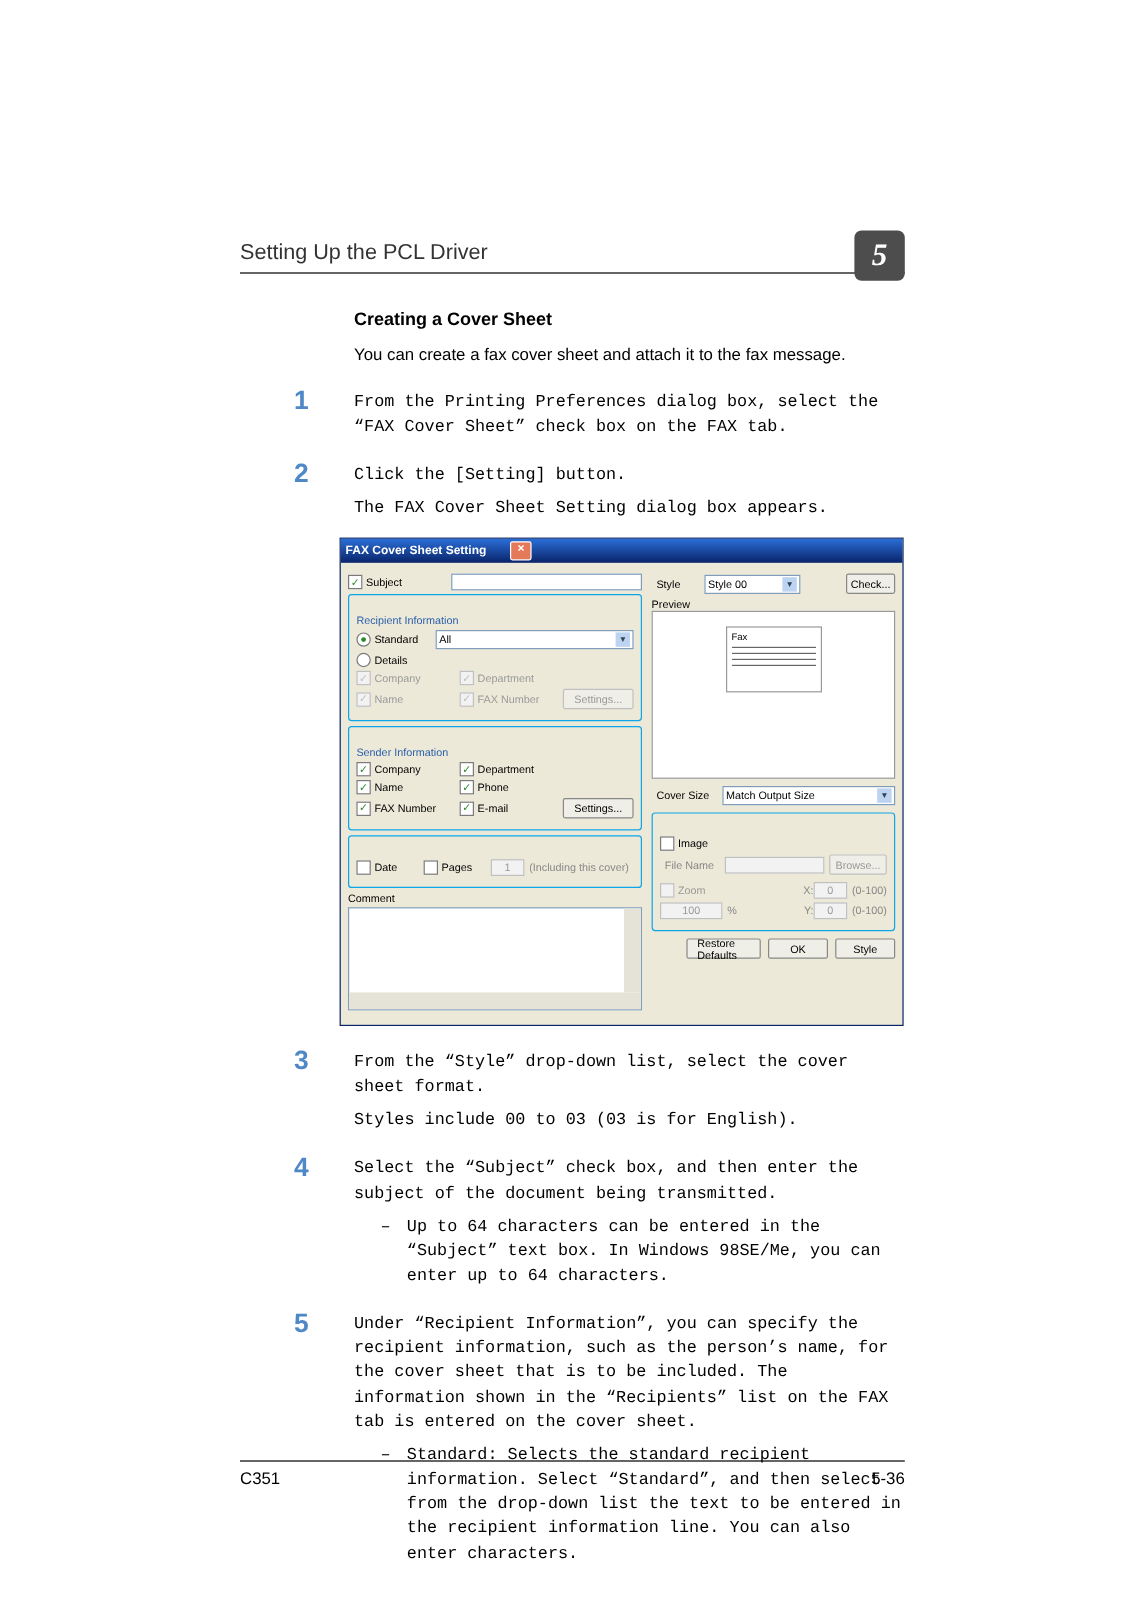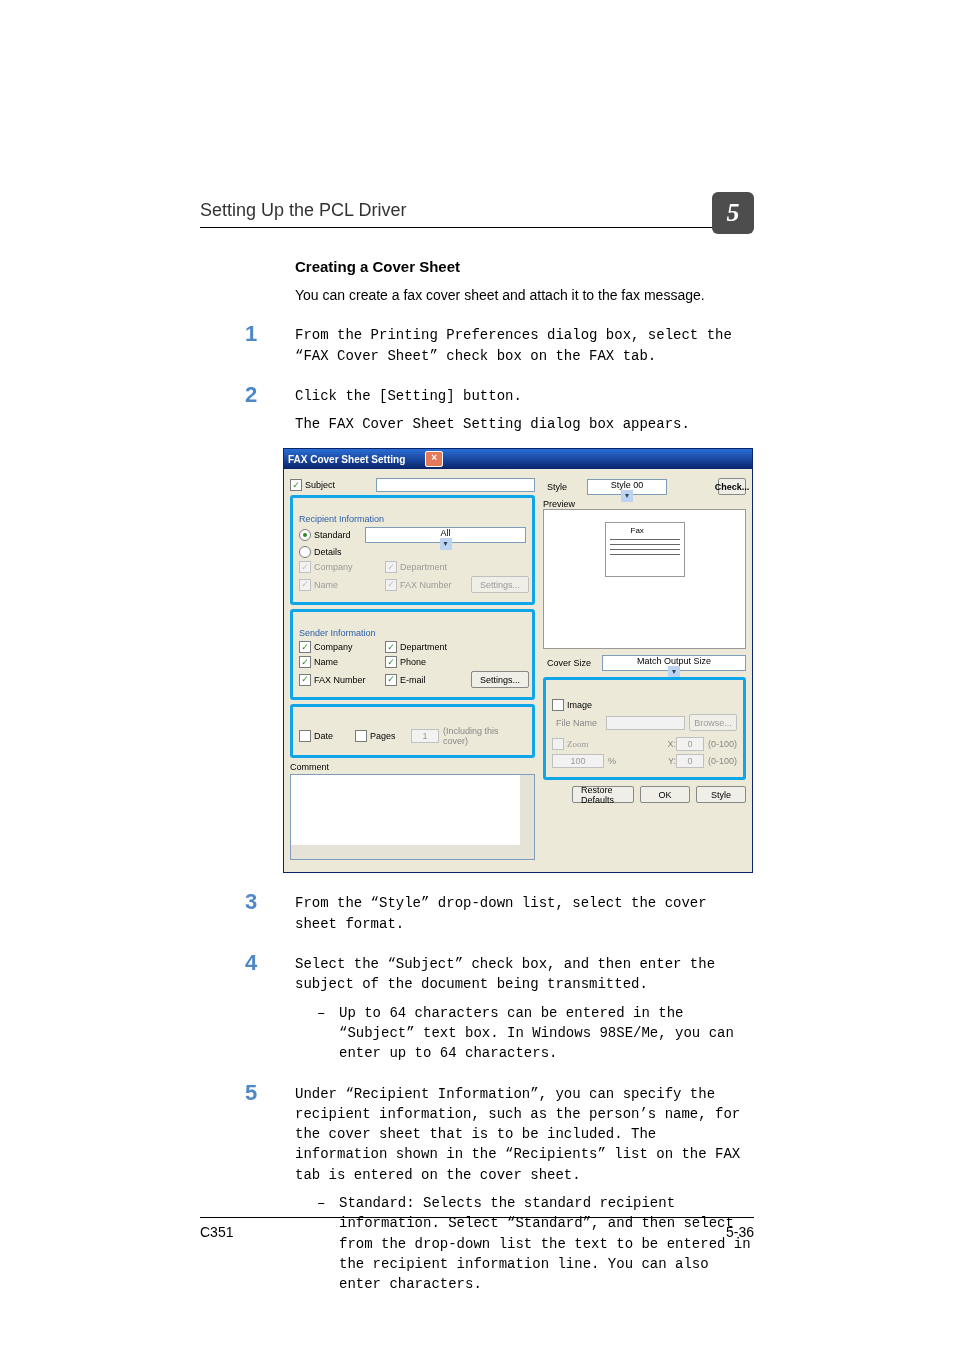--- a/index.html
+++ b/index.html
@@ -128,21 +128,21 @@
     font-size: 10px;
     font-family: Arial, sans-serif;
   }
   .dlg-body {
     padding: 6px;
     display: flex;
   }
   .dlg-left { width: 245px; }
   .dlg-right { flex: 1; padding-left: 8px; }
   .group {
-    border: 3px solid #0ea5e9;
+    border: 1px solid #0ea5e9;
     border-radius: 3px;
     padding: 16px 6px 6px 6px;
     margin-bottom: 4px;
     position: relative;
     background: #ece9d8;
   }
   .group.plain { border: none; padding: 0; margin-bottom: 6px; }
   .group .legend {
     color: #2a5fab;
     font-size: 9px;
@@ -164,21 +164,21 @@
   .radio {
     width: 10px; height: 10px; border: 1px solid #7a7a7a; border-radius: 50%; background: #fff; margin-right: 3px; flex: 0 0 10px;
     display:inline-flex; align-items:center; justify-content:center;
   }
   .radio .dot { width:4px; height:4px; border-radius:50%; background:#2a8a2a; }
   .txtfield {
     border:1px solid #7f9db9; background:#fff; height:14px; box-sizing:border-box; padding:0 3px; font-size:9px;
   }
   .select {
     border:1px solid #7f9db9; background:#fff; height:16px; box-sizing:border-box; padding:0 2px; font-size:9px;
-    display:inline-flex; align-items:center; justify-content:space-between;flex-direction:column;
+    display:inline-flex; align-items:center; justify-content:space-between;
   }
   .select .arrow { width:12px; height:12px; background:#bcd3f1; text-align:center; line-height:12px; font-size:8px; color:#345; }
   .btn {
     border:1px solid #888; background:#efefe7; height:17px; box-sizing:border-box; font-size:9px;
     display:inline-flex; align-items:center; justify-content:center; border-radius:2px;
     padding:0 8px;
   }
   .btn.disabled { color:#9a9a9a; border-color:#c0c0c0; }
   .row { display:flex; align-items:center; margin:3px 0; }
   .commentbox {
@@ -188,21 +188,21 @@
   .commentbox .sb { position:absolute; right:0; top:0; width:14px; bottom:14px; background:#e5e3d7;}
   .commentbox .sb2 { position:absolute; left:0; bottom:0; height:14px; right:0; background:#e5e3d7;}
   .preview {
     width:100%; height:140px; border:1px solid #999; background:#fff; box-sizing:border-box;
     display:flex; align-items:flex-start; justify-content:center; padding-top:12px;
   }
   .preview .sheet {
     width:80px; height:55px; border:1px solid #999; padding:3px 4px; background:#fff; box-sizing:border-box;
   }
   .preview .sheet .tiny { height:1px; background:#666; margin:4px 0;}
-  .preview .faxlbl { font-size:8px; margin-bottom:2px;margin-left:21px; }
+  .preview .faxlbl { font-size:8px; margin-bottom:2px; }
   .spin {
     border:1px solid #c0c0c0; background:#f2f2f2; width:28px; height:14px; box-sizing:border-box;
     display:inline-flex; align-items:center; justify-content:center; font-size:9px; color:#9a9a9a;
   }
   .mini { font-size:9px; color:#888; margin-left:4px;}
   .mini.dark { color:#000; }
   .ftr-row { display:flex; justify-content:flex-end; margin-top:6px; gap:6px; }
   .footer {
     position:absolute; left:200px; right:200px; bottom:110px;
     border-top:1px solid #000; padding-top:6px;
@@ -358,21 +358,21 @@
         </div>
 
         <div class="dlg-right">
           <div class="row">
             <span class="mini dark" style="width:40px;">Style</span>
             <span class="select" style="width:80px;">
               <span>Style 00</span>
               <span class="arrow">▾</span>
             </span>
             <span style="flex:1;"></span>
-            <span class="btn" style="width:28px;font-weight:bold;">Check...</span>
+            <span class="btn" style="width:41px;">Check...</span>
           </div>
           <div class="legend" style="margin-top:4px;">Preview</div>
           <div class="preview">
             <div class="sheet">
               <div class="faxlbl">Fax</div>
               <div class="tiny"></div>
                 <div class="tiny"></div>
                 <div class="tiny"></div>
                 <div class="tiny"></div>
             </div>
@@ -391,21 +391,21 @@
                   <span class="ckbox"></span>
                   <span>Image</span>
                 </span>
             </div>
             <div class="row">
               <span class="mini" style="width:50px;">File Name</span>
               <span class="txtfield" style="flex:1; background:#f2f2f2; border-color:#c0c0c0;"></span>
               <span class="btn disabled" style="width:48px; margin-left:4px;">Browse...</span>
             </div>
             <div class="row" style="margin-top:6px;">
-              <span class="chk disabled" style="min-width:44px;font-family:Liberation Serif, serif;">
+              <span class="chk disabled" style="min-width:44px;">
                   <span class="ckbox disabled"></span>
                   <span>Zoom</span>
                 </span>
               <span style="flex:1;"></span>
               <span class="mini">X:</span>
               <span class="spin">0</span>
               <span class="mini">(0-100)</span>
             </div>
             <div class="row">
               <span class="spin" style="width:52px;">100</span>
@@ -423,20 +423,21 @@
             <span class="btn" style="width:50px;">Style</span>
           </div>
         </div>
       </div>
     </div>
 
     <div class="step">
       <div class="step-num">3</div>
       <div class="step-body">
         <div>From the “Style” drop-down list, select the cover sheet format.</div>
+        <div class="step-sub">Styles include 00 to 03 (03 is for English).</div>
       </div>
     </div>
 
     <div class="step">
       <div class="step-num">4</div>
       <div class="step-body">
         <div>Select the “Subject” check box, and then enter the subject of the document being transmitted.</div>
         <div class="bullet-row">
           <div class="bullet-dash">–</div>
           <div class="bullet-body">Up to 64 characters can be entered in the “Subject” text box. In Windows 98SE/Me, you can enter up to 64 characters.</div>

